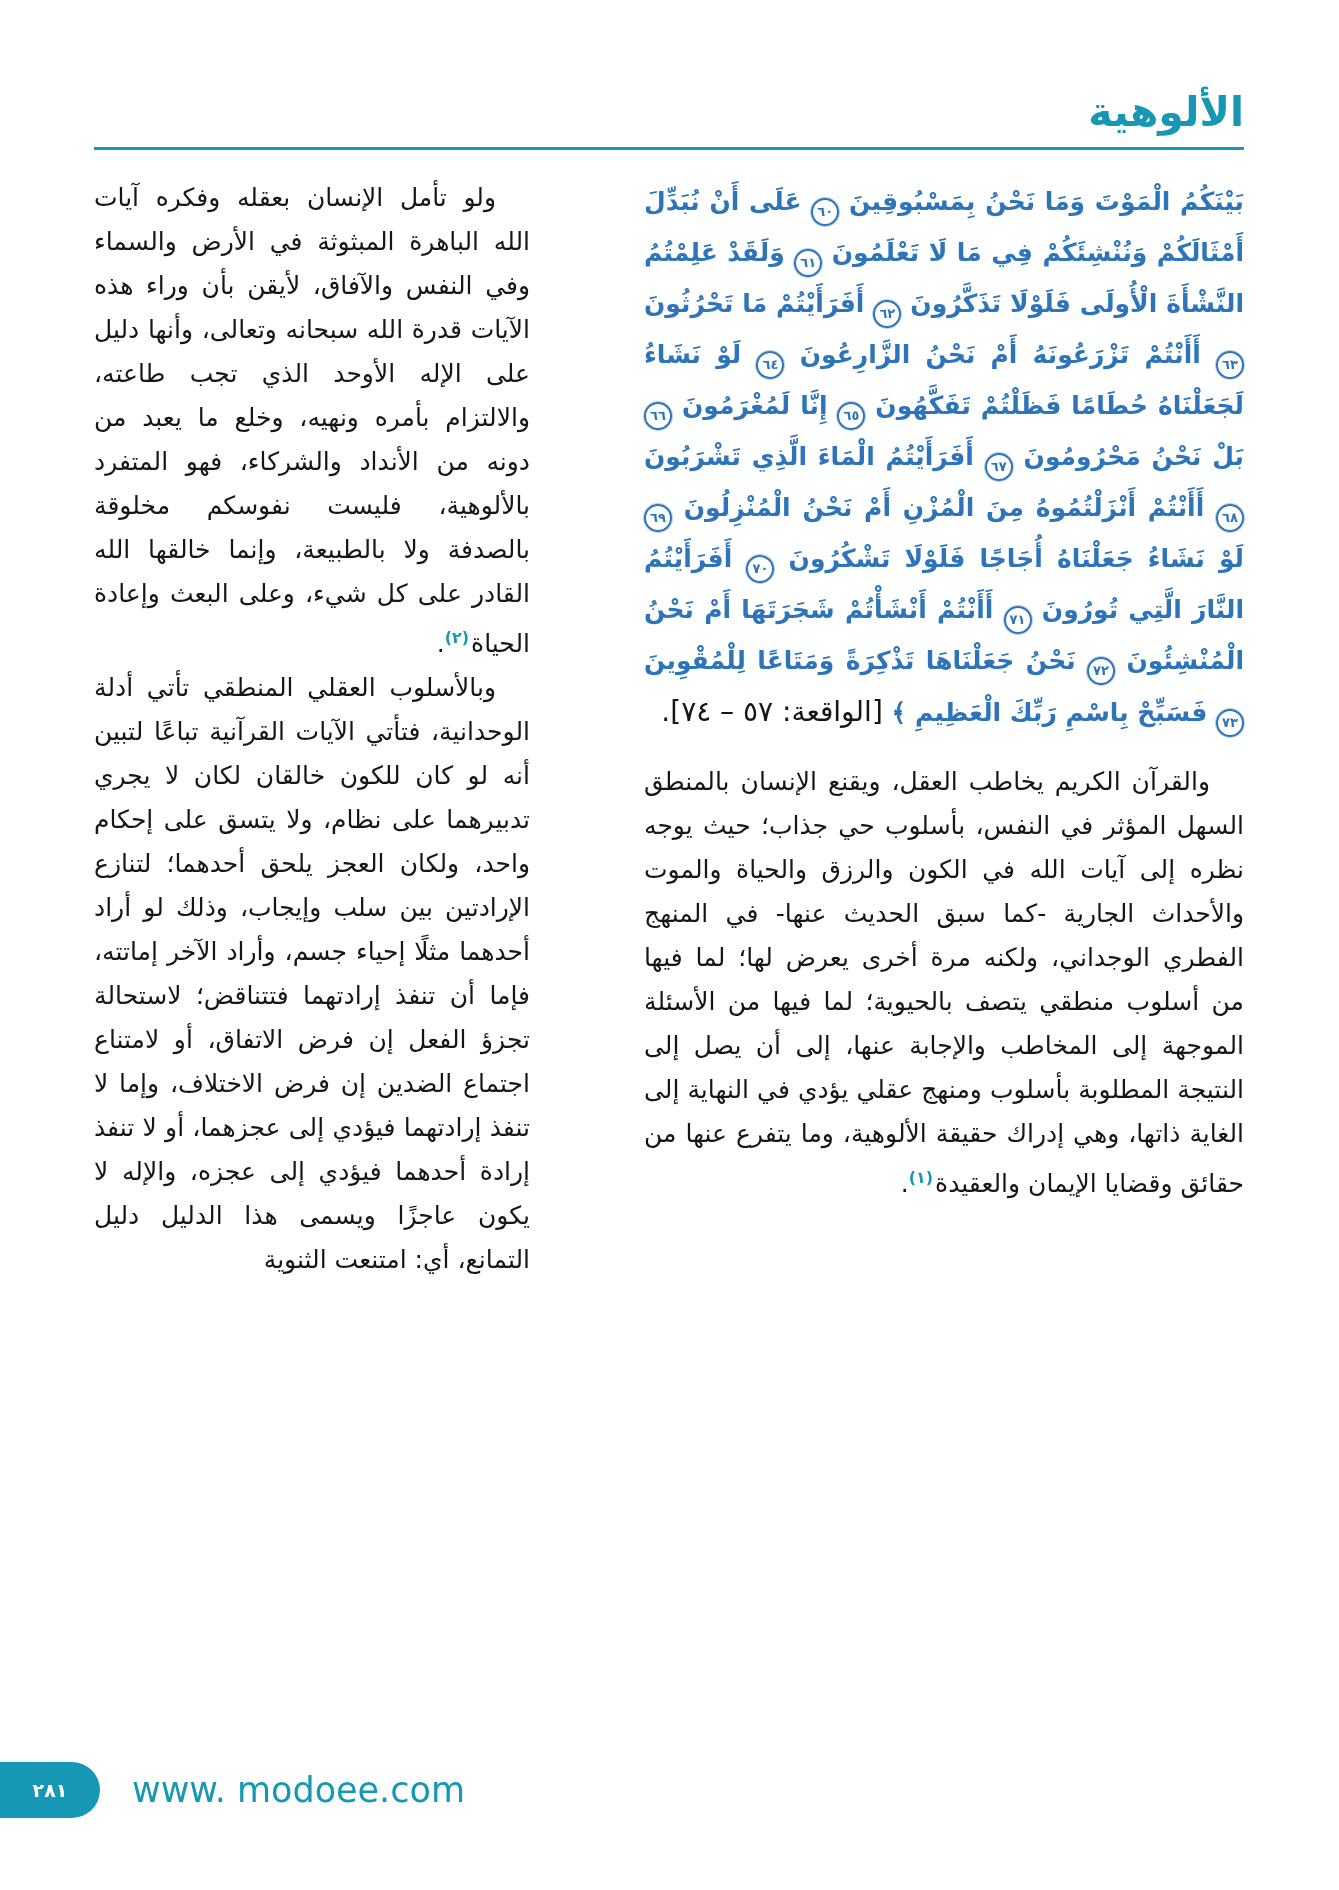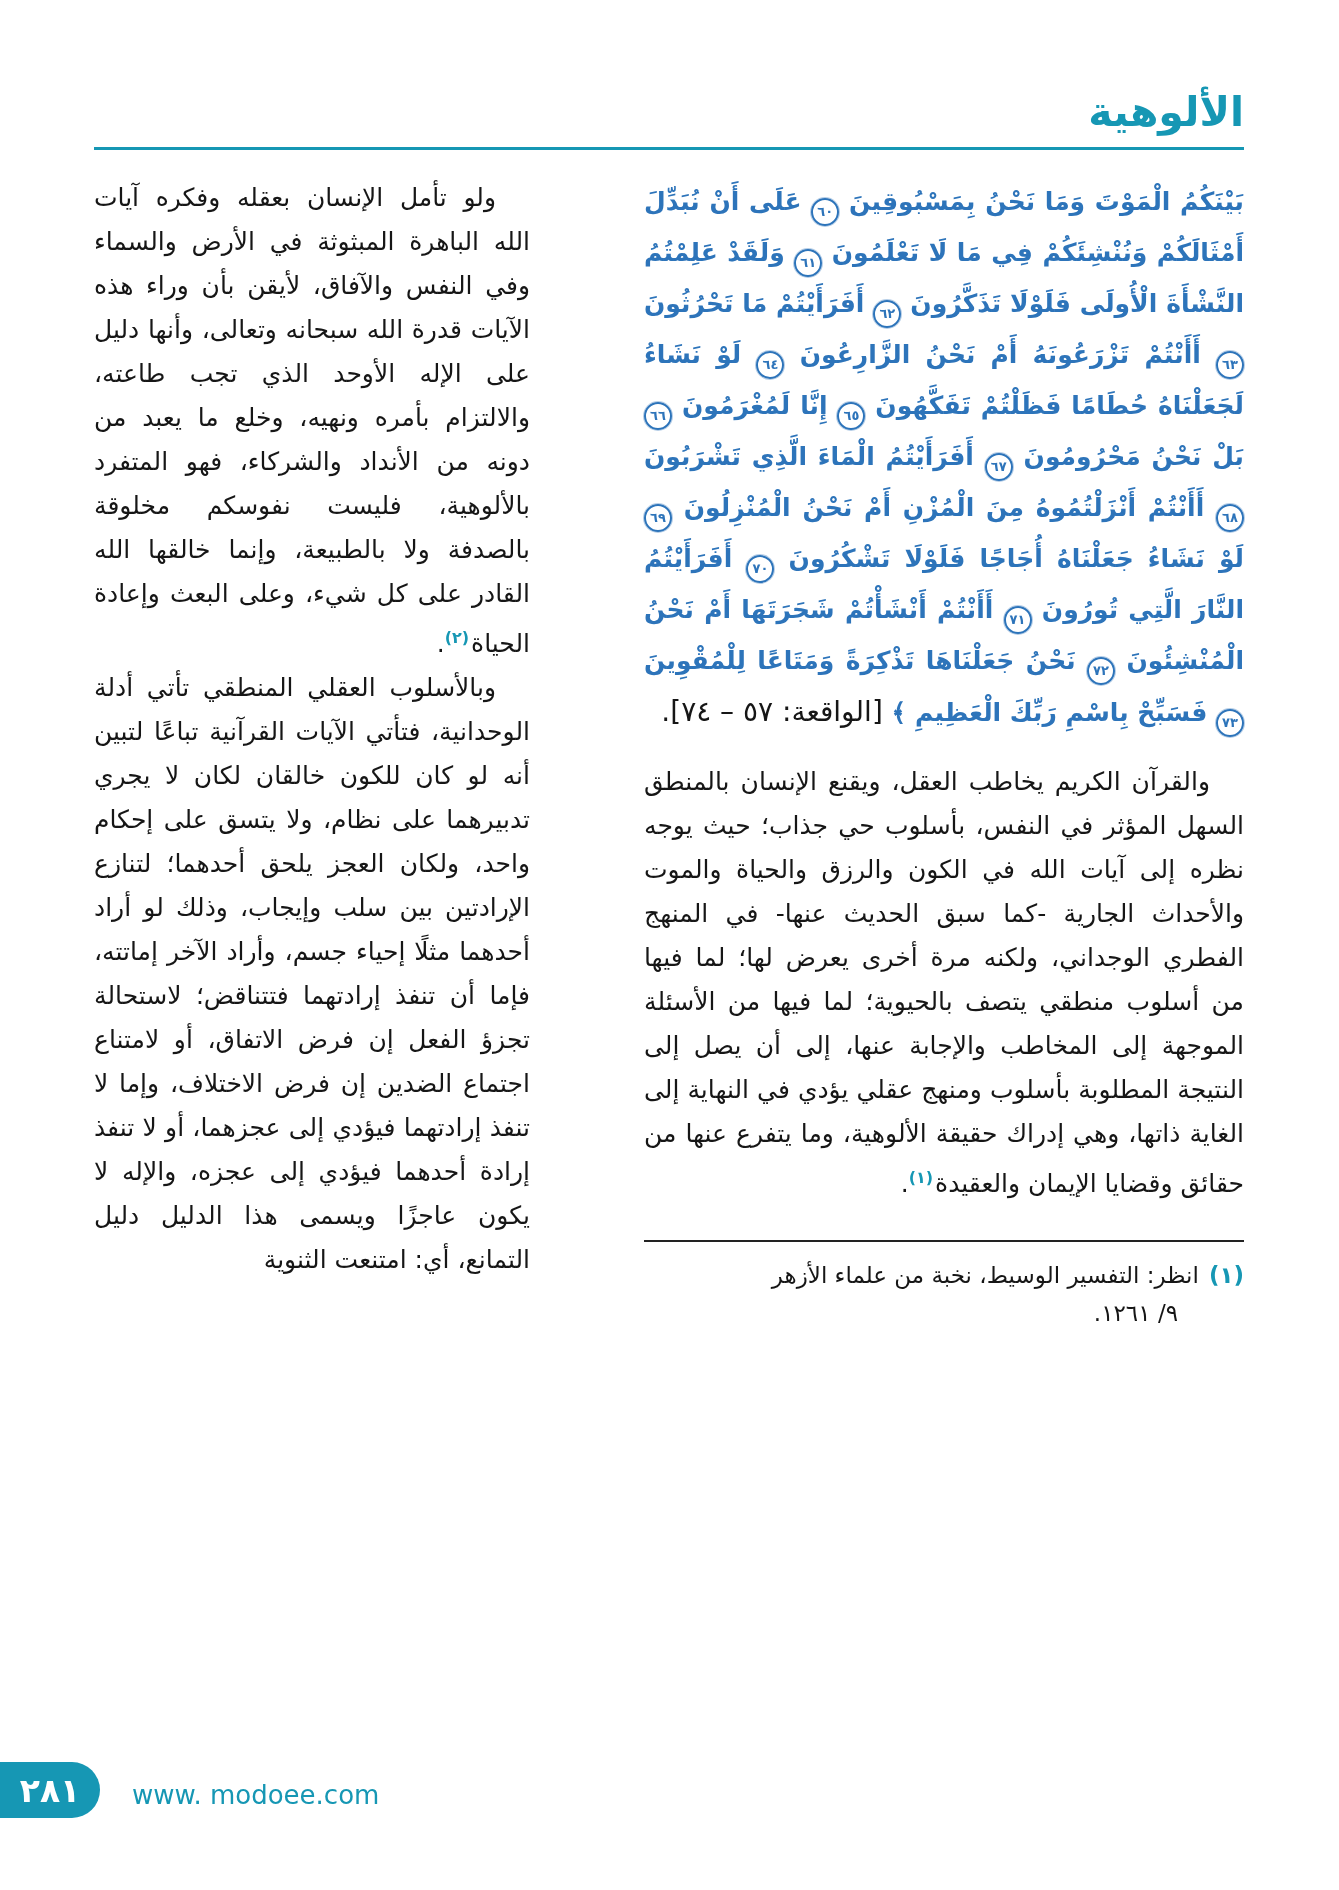--- a/index.html
+++ b/index.html
@@ -126,52 +126,48 @@
     left:0;
     bottom:72px;
     width:100px;
     height:56px;
     background:var(--accent-teal);
     border-radius:0 30px 30px 0;
     display:flex;
     align-items:center;
     justify-content:center;
     color:#ffffff;
-    font-size:33px;
+    font-size:19px;
     font-weight:bold;
   }
   .site-url{
     position:absolute;
     left:132px;
     bottom:80px;
     direction:ltr;
     color:var(--accent-teal);
-    font-size:26px;
+    font-size:35px;
     font-weight:500;
   }
 </style>
 </head>
 <body>
 
 <div class="page">
 
   <h1 class="header-title">الألوهية</h1>
   <div class="header-rule"></div>
 
   <div class="columns">
 
     <div class="col col-right">
       <div class="quran-block"><span class="seg q">بَيْنَكُمُ الْمَوْتَ وَمَا نَحْنُ بِمَسْبُوقِينَ</span> <span class="aya-num">٦٠</span> <span class="seg q">عَلَى أَنْ نُبَدِّلَ أَمْثَالَكُمْ وَنُنْشِئَكُمْ فِي مَا لَا تَعْلَمُونَ</span> <span class="aya-num">٦١</span> <span class="seg q">وَلَقَدْ عَلِمْتُمُ النَّشْأَةَ الْأُولَى فَلَوْلَا تَذَكَّرُونَ</span> <span class="aya-num">٦٢</span> <span class="seg q">أَفَرَأَيْتُمْ مَا تَحْرُثُونَ</span> <span class="aya-num">٦٣</span> <span class="seg q">أَأَنْتُمْ تَزْرَعُونَهُ أَمْ نَحْنُ الزَّارِعُونَ</span> <span class="aya-num">٦٤</span> <span class="seg q">لَوْ نَشَاءُ لَجَعَلْنَاهُ حُطَامًا فَظَلْتُمْ تَفَكَّهُونَ</span> <span class="aya-num">٦٥</span> <span class="seg q">إِنَّا لَمُغْرَمُونَ</span> <span class="aya-num">٦٦</span> <span class="seg q">بَلْ نَحْنُ مَحْرُومُونَ</span> <span class="aya-num">٦٧</span> <span class="seg q">أَفَرَأَيْتُمُ الْمَاءَ الَّذِي تَشْرَبُونَ</span> <span class="aya-num">٦٨</span> <span class="seg q">أَأَنْتُمْ أَنْزَلْتُمُوهُ مِنَ الْمُزْنِ أَمْ نَحْنُ الْمُنْزِلُونَ</span> <span class="aya-num">٦٩</span> <span class="seg q">لَوْ نَشَاءُ جَعَلْنَاهُ أُجَاجًا فَلَوْلَا تَشْكُرُونَ</span> <span class="aya-num">٧٠</span> <span class="seg q">أَفَرَأَيْتُمُ النَّارَ الَّتِي تُورُونَ</span> <span class="aya-num">٧١</span> <span class="seg q">أَأَنْتُمْ أَنْشَأْتُمْ شَجَرَتَهَا أَمْ نَحْنُ الْمُنْشِئُونَ</span> <span class="aya-num">٧٢</span> <span class="seg q">نَحْنُ جَعَلْنَاهَا تَذْكِرَةً وَمَتَاعًا لِلْمُقْوِينَ</span> <span class="aya-num">٧٣</span> <span class="seg q">فَسَبِّحْ بِاسْمِ رَبِّكَ الْعَظِيمِ ﴾</span> <span class="seg ref">[الواقعة: ٥٧ – ٧٤].</span></div>
 
       <p class="body-par"><span>والقرآن الكريم يخاطب العقل، ويقنع الإنسان بالمنطق السهل المؤثر في النفس، بأسلوب حي جذاب؛ حيث يوجه نظره إلى آيات الله في الكون والرزق والحياة والموت والأحداث الجارية -كما سبق الحديث عنها- في المنهج الفطري الوجداني، ولكنه مرة أخرى يعرض لها؛ لما فيها من أسلوب منطقي يتصف بالحيوية؛ لما فيها من الأسئلة الموجهة إلى المخاطب والإجابة عنها، إلى أن يصل إلى النتيجة المطلوبة بأسلوب ومنهج عقلي يؤدي في النهاية إلى الغاية ذاتها، وهي إدراك حقيقة الألوهية، وما يتفرع عنها من حقائق وقضايا الإيمان والعقيدة</span><sup class="fnmark">(١)</sup><span>.</span></p>
 
-      <div class="footnote-area">
-        <div class="footnote-rule full"></div>
-        <p class="footnote"><span class="fn-no">(١)</span><span>انظر: التفسير الوسيط، نخبة من علماء الأزهر</span><br><span class="fn-cont">٩/ ١٢٦١.</span></p>
-      </div>
     </div>
 
     <div class="col col-left">
       <p class="body-par"><span>ولو تأمل الإنسان بعقله وفكره آيات الله الباهرة المبثوثة في الأرض والسماء وفي النفس والآفاق، لأيقن بأن وراء هذه الآيات قدرة الله سبحانه وتعالى، وأنها دليل على الإله الأوحد الذي تجب طاعته، والالتزام بأمره ونهيه، وخلع ما يعبد من دونه من الأنداد والشركاء، فهو المتفرد بالألوهية، فليست نفوسكم مخلوقة بالصدفة ولا بالطبيعة، وإنما خالقها الله القادر على كل شيء، وعلى البعث وإعادة الحياة</span><sup class="fnmark">(٢)</sup><span>.</span></p>
 
 
       <p class="body-par"><span>وبالأسلوب العقلي المنطقي تأتي أدلة الوحدانية، فتأتي الآيات القرآنية تباعًا لتبين أنه لو كان للكون خالقان لكان لا يجري تدبيرهما على نظام، ولا يتسق على إحكام واحد، ولكان العجز يلحق أحدهما؛ لتنازع الإرادتين بين سلب وإيجاب، وذلك لو أراد أحدهما مثلًا إحياء جسم، وأراد الآخر إماتته، فإما أن تنفذ إرادتهما فتتناقض؛ لاستحالة تجزؤ الفعل إن فرض الاتفاق، أو لامتناع اجتماع الضدين إن فرض الاختلاف، وإما لا تنفذ إرادتهما فيؤدي إلى عجزهما، أو لا تنفذ إرادة أحدهما فيؤدي إلى عجزه، والإله لا يكون عاجزًا ويسمى هذا الدليل دليل التمانع، أي: امتنعت الثنوية</span></p>
 
     </div>
 

